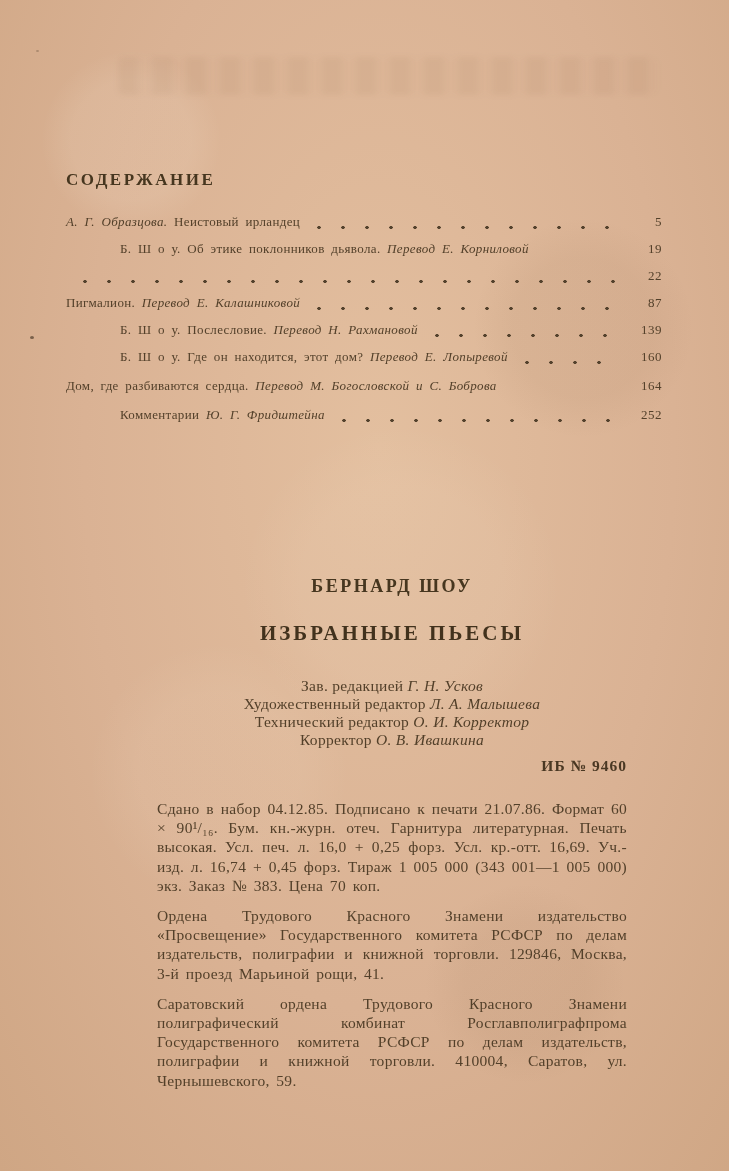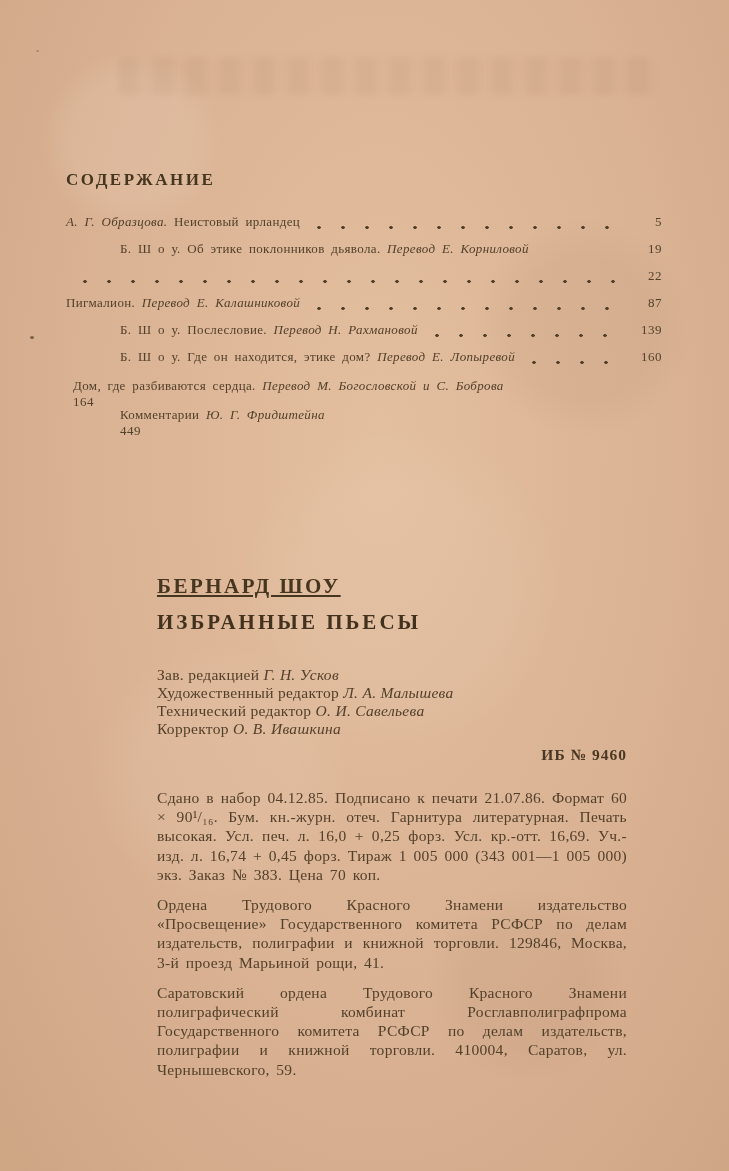--- a/index.html
+++ b/index.html
@@ -50,45 +50,45 @@
     position: absolute; left: 66px; top: 214px; width: 596px;
     font-size: 13px; letter-spacing: 0.35px; word-spacing: 3px;
   }
   .toc-row {
     display: flex; align-items: baseline;
     height: 20px; margin-bottom: 7px;
     white-space: nowrap;
   }
   .toc-row.indent { padding-left: 54px; }
   .toc-row.gap-large  { margin-top: 6px; }
-  .toc-row.gap-medium { margin-top: 9px; flex-direction: column; }
+  .toc-row.gap-medium { margin-top: 9px; }
   .toc-text .it { font-style: italic; }
   .leader, .spacer { flex: 1 1 auto; min-width: 8px; margin: 0 10px 0 7px; }
   .leader {
     align-self: stretch;
     background-image: radial-gradient(circle, #54422d 1.5px, rgba(84,66,45,0) 1.9px);
     background-size: 24px 5px;
     background-repeat: repeat-x;
     background-position: left bottom 4px;
   }
   .toc-page { flex: 0 0 36px; text-align: right; letter-spacing: 0.5px; }
 
   .colophon {
     position: absolute; left: 157px; top: 576px; width: 470px;
     font-size: 15.5px;
   }
   .book-author {
-    text-align: left; font-weight: bold; font-size: 21px;
-    letter-spacing: 2.5px; color: #46361f; line-height: 20px; text-decoration: underline;
+    text-align: center; font-weight: bold; font-size: 18px;
+    letter-spacing: 2.5px; color: #46361f; line-height: 20px;
   }
   .book-title {
-    font-weight: bold; font-size: 21px;
-    letter-spacing: 3px; color: #42321d; margin-top: 15px; line-height: 22px;
+    text-align: center; font-weight: bold; font-size: 21px;
+    letter-spacing: 3px; color: #42321d; margin-top: 26px; line-height: 22px;
   }
-  .credits { margin-top: 33px; line-height: 18px; letter-spacing: 0.3px; }
+  .credits { margin-top: 33px; text-align: center; line-height: 18px; letter-spacing: 0.3px; }
   .credit-line .name { font-style: italic; }
   .ib-number {
     text-align: right; margin-top: 7px; font-weight: bold;
     letter-spacing: 1px; line-height: 19px; color: #4a3823;
   }
   .imprint { margin-top: 24px; }
   .imprint p {
     margin: 0 0 11px 0;
     text-align: justify;
     line-height: 19.2px;
@@ -128,43 +128,43 @@
         <span class="toc-text"><span>Пигмалион. </span><span class="it">Перевод Е. Калашниковой</span></span>
         <span class="leader"></span>
         <span class="toc-page">87</span>
       </div>
       <div class="toc-row indent gap-none">
         <span class="toc-text"><span>Б. Ш о у. Послесловие. </span><span class="it">Перевод Н. Рахмановой</span></span>
         <span class="leader"></span>
         <span class="toc-page">139</span>
       </div>
       <div class="toc-row indent gap-large">
-        <span class="toc-text"><span>Б. Ш о у. Где он находится, этике дом? </span><span class="it">Перевод Е. Лопыревой</span></span>
+        <span class="toc-text"><span>Б. Ш о у. Где он находится, этот дом? </span><span class="it">Перевод Е. Лопыревой</span></span>
         <span class="leader"></span>
         <span class="toc-page">160</span>
       </div>
       <div class="toc-row gap-medium">
         <span class="toc-text"><span>Дом, где разбиваются сердца. </span><span class="it">Перевод М. Богословской и С. Боброва</span></span>
         <span class="spacer"></span>
         <span class="toc-page">164</span>
       </div>
       <div class="toc-row indent gap-medium">
         <span class="toc-text"><span>Комментарии </span><span class="it">Ю. Г. Фридштейна</span></span>
         <span class="leader"></span>
-        <span class="toc-page">449</span>
+        <span class="toc-page">252</span>
       </div>
     </div>
 
   <div class="colophon">
     <div class="book-author">БЕРНАРД ШОУ</div>
     <div class="book-title">ИЗБРАННЫЕ ПЬЕСЫ</div>
     <div class="credits" id="credits">
         <div class="credit-line"><span class="role">Зав. редакцией </span><span class="name">Г. Н. Усков</span></div>
         <div class="credit-line"><span class="role">Художественный редактор </span><span class="name">Л. А. Малышева</span></div>
-        <div class="credit-line"><span class="role">Технический редактор </span><span class="name">О. И. Савельева</span></div>
+        <div class="credit-line"><span class="role">Технический редактор </span><span class="name">О. И. Корректор</span></div>
         <div class="credit-line"><span class="role">Корректор </span><span class="name">О. В. Ивашкина</span></div>
       </div>
     <div class="ib-number">ИБ № 9460</div>
     <div class="imprint" id="imprint">
         <p>Сдано в набор 04.12.85. Подписано к печати 21.07.86. Формат 60 × 90¹/₁₆. Бум. кн.-журн. отеч. Гарнитура литературная. Печать высокая. Усл. печ. л. 16,0 + 0,25 форз. Усл. кр.-отт. 16,69. Уч.-изд. л. 16,74 + 0,45 форз. Тираж 1 005 000 (343 001—1 005 000) экз. Заказ № 383. Цена 70 коп.</p>
         <p>Ордена Трудового Красного Знамени издательство «Просвещение» Государственного комитета РСФСР по делам издательств, полиграфии и книжной торговли. 129846, Москва, 3-й проезд Марьиной рощи, 41.</p>
         <p>Саратовский ордена Трудового Красного Знамени полиграфический комбинат Росглавполиграфпрома Государственного комитета РСФСР по делам издательств, полиграфии и книжной торговли. 410004, Саратов, ул. Чернышевского, 59.</p>
       </div>
   </div>
 </div>

